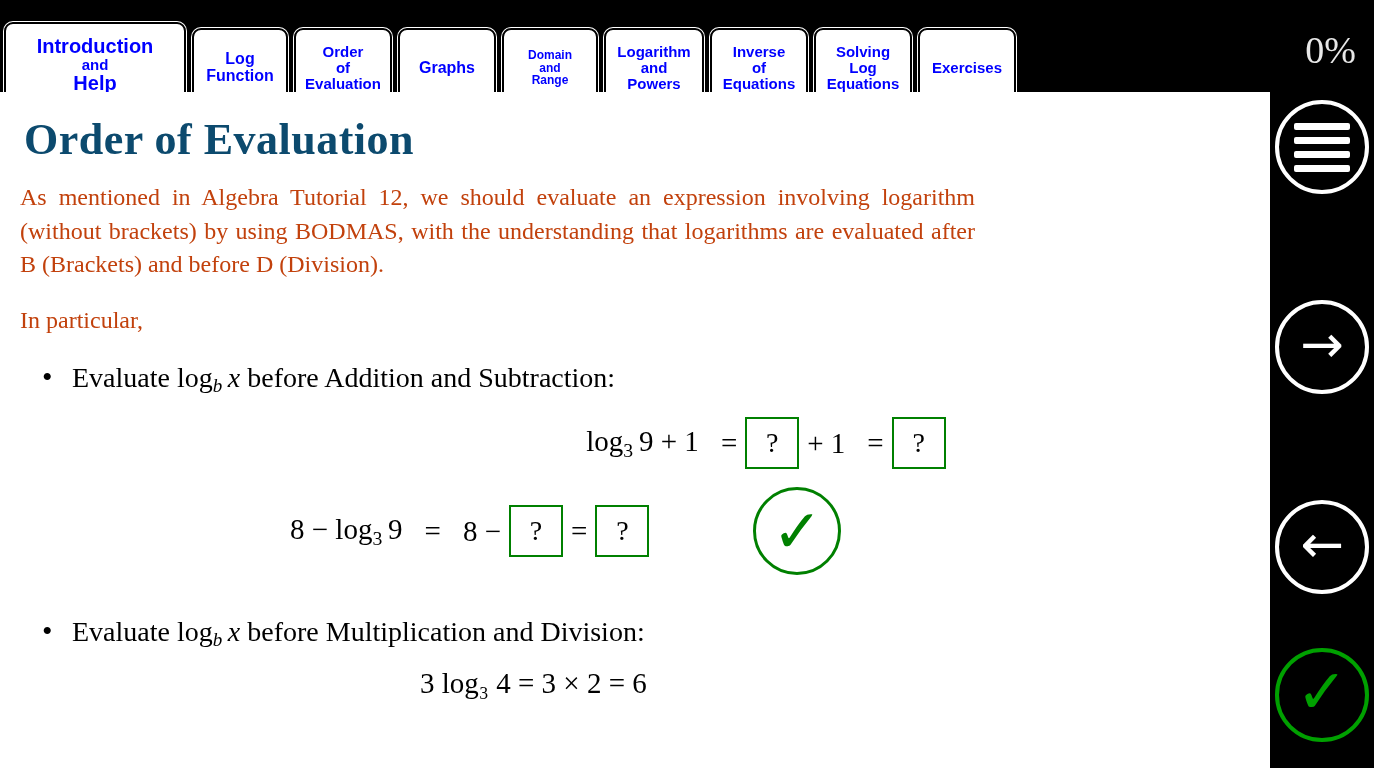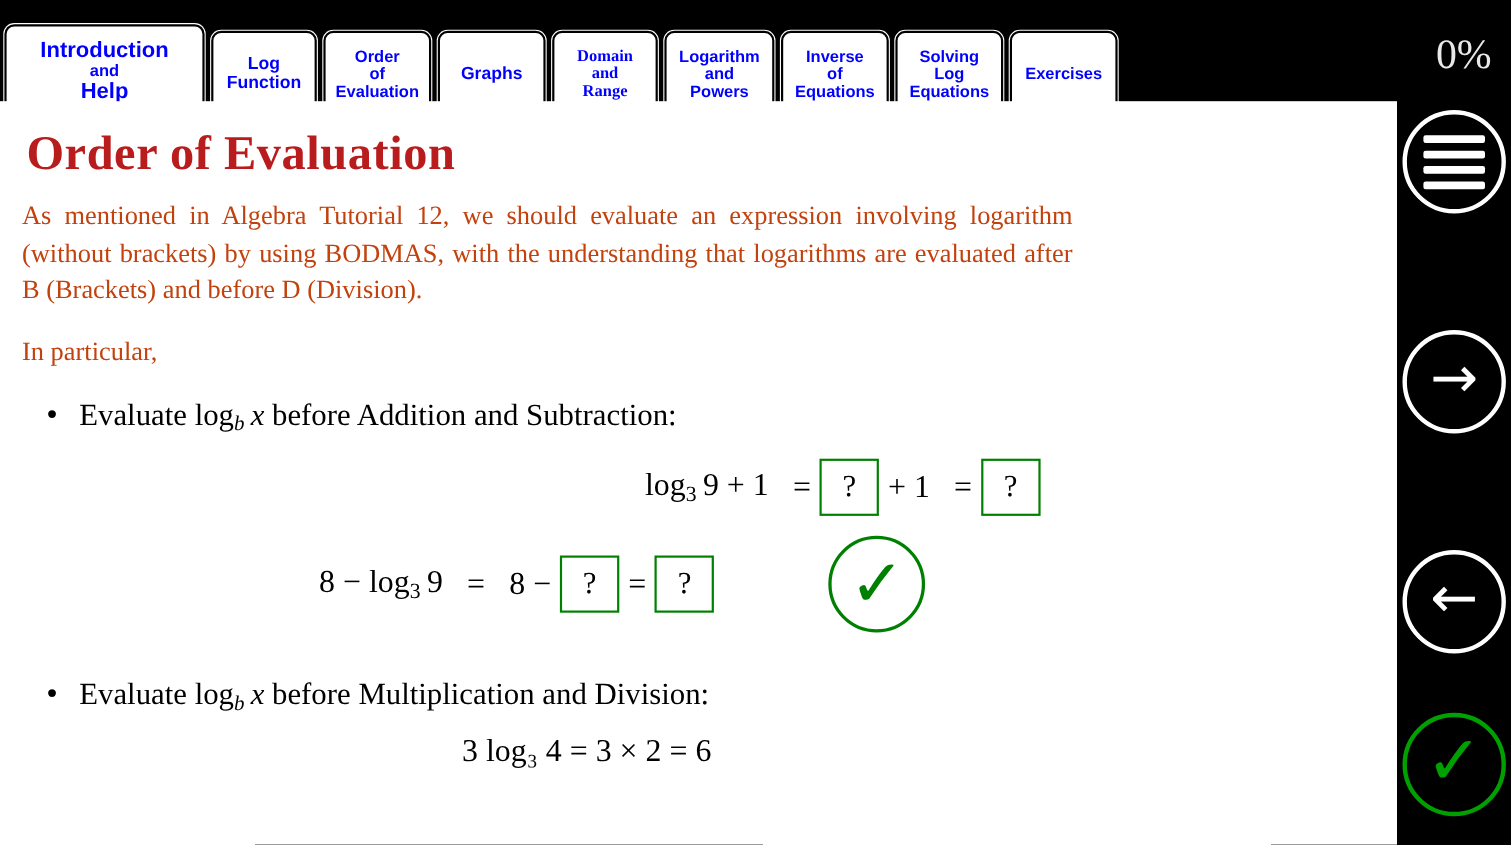--- a/index.html
+++ b/index.html
@@ -47,21 +47,21 @@
   .navtab .l { display: block; white-space: nowrap; }
   
   .tab-intro   { width: 182px; height: 86px; font-size: 19px; margin-left: 4px;}
   .tab-intro .l1 { font-size: 20px; }
   .tab-intro .l2 { font-size: 15px; }
   .tab-intro .l3 { font-size: 20px; }
 
   .tab-log     { width: 96px; height: 80px; font-size: 16px; }
   .tab-order   { width: 98px; height: 80px; font-size: 15px; }
   .tab-graphs  { width: 98px; height: 80px; font-size: 16px; }
-  .tab-domain  { width: 96px; height: 80px; font-size: 15px; font-family: Liberation Serif, serif; }
+  .tab-domain  { width: 96px; height: 80px; font-size: 12px; }
   .tab-logpow  { width: 100px; height: 80px; font-size: 15px; }
   .tab-inverse { width: 98px; height: 80px; font-size: 15px; }
   .tab-solving { width: 98px; height: 80px; font-size: 15px; }
   .tab-exerc   { width: 98px; height: 80px; font-size: 15px; }
 
   #progress {
     position: absolute;
     right: 18px; top: 12px;
     color: #e8e8e8;
     font-family: "Liberation Serif", serif;
@@ -73,21 +73,21 @@
   #content {
     position: absolute;
     left: 0; top: 92px;
     width: 1270px; height: 676px;
     background: #ffffff;
     padding: 14px 20px 0 20px;
     overflow: hidden;
   }
   h1#page-title {
     margin: 8px 0 16px 4px;
-    color: #b91c1c;
+    color: #0c4a6e;
     font-family: "Liberation Serif", serif;
     font-weight: bold;
     font-size: 44px;
     letter-spacing: 0.5px;
   }
   p.para {
     margin: 0 17px 22px 0;
     font-size: 24px;
     line-height: 1.40;
     color: #c2410c;

